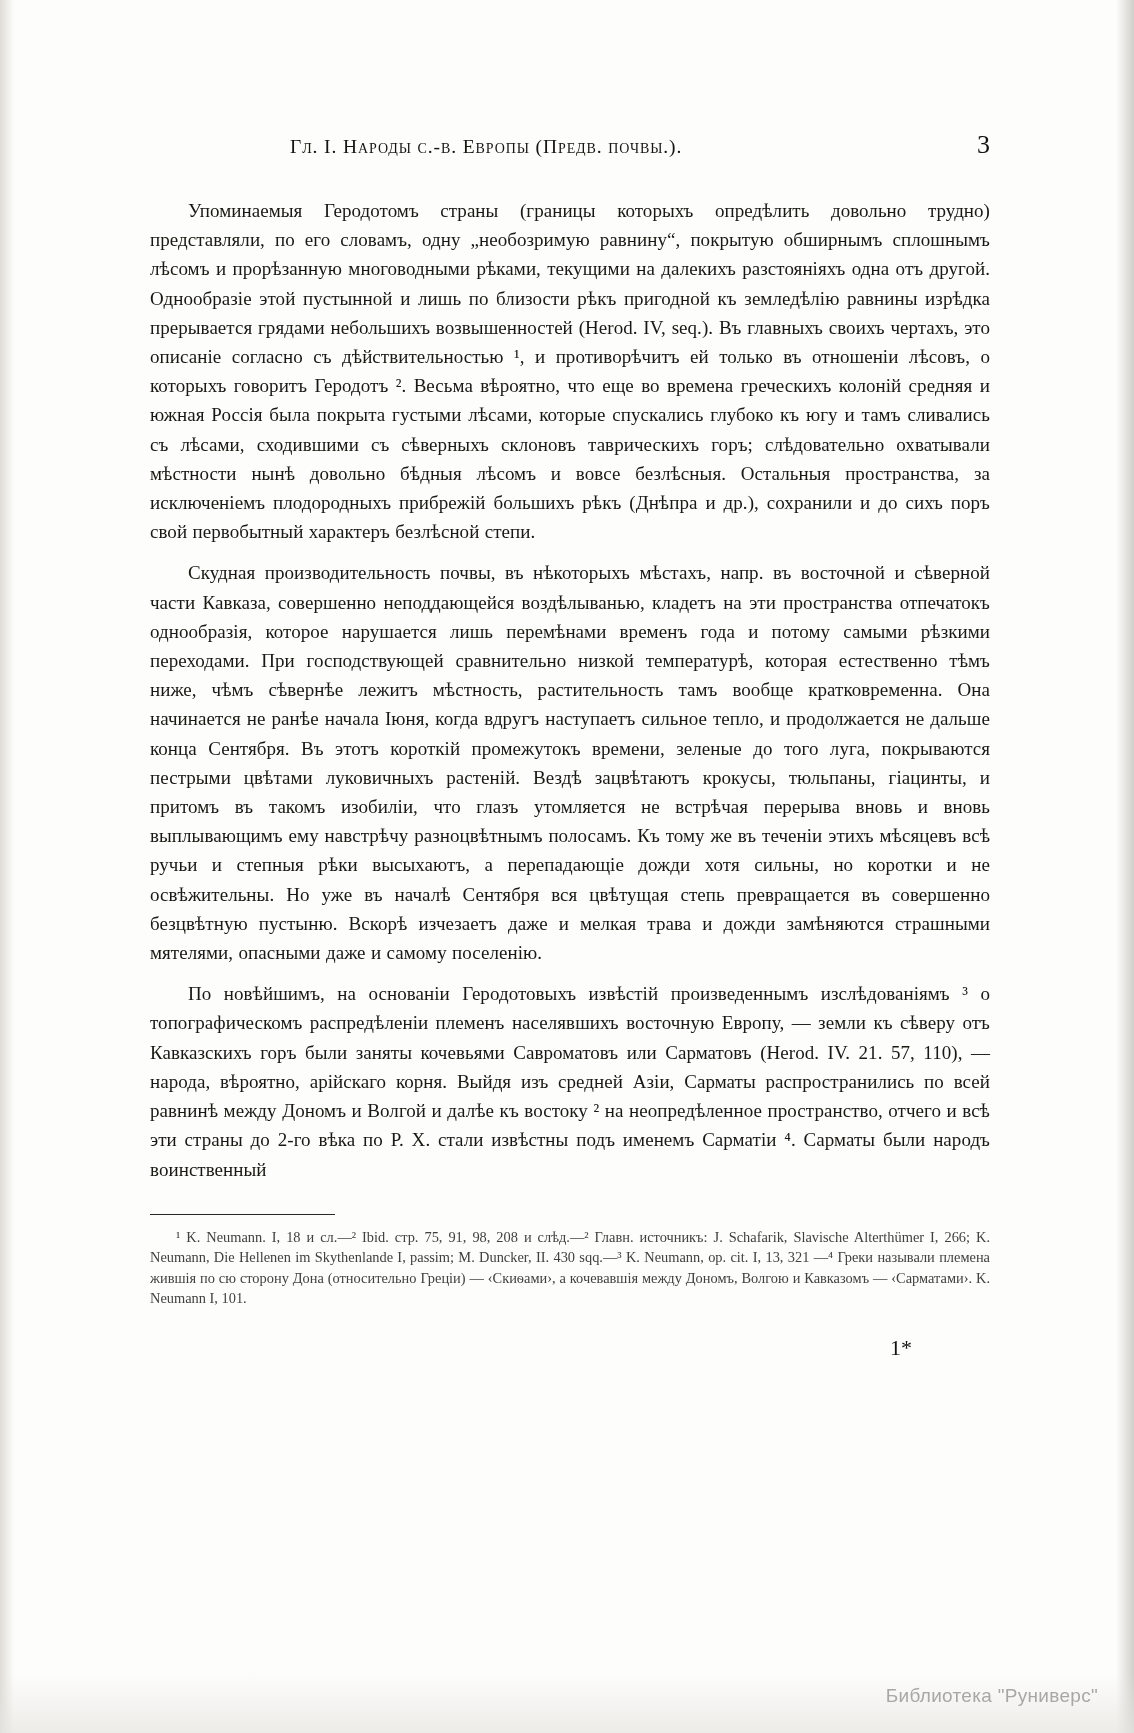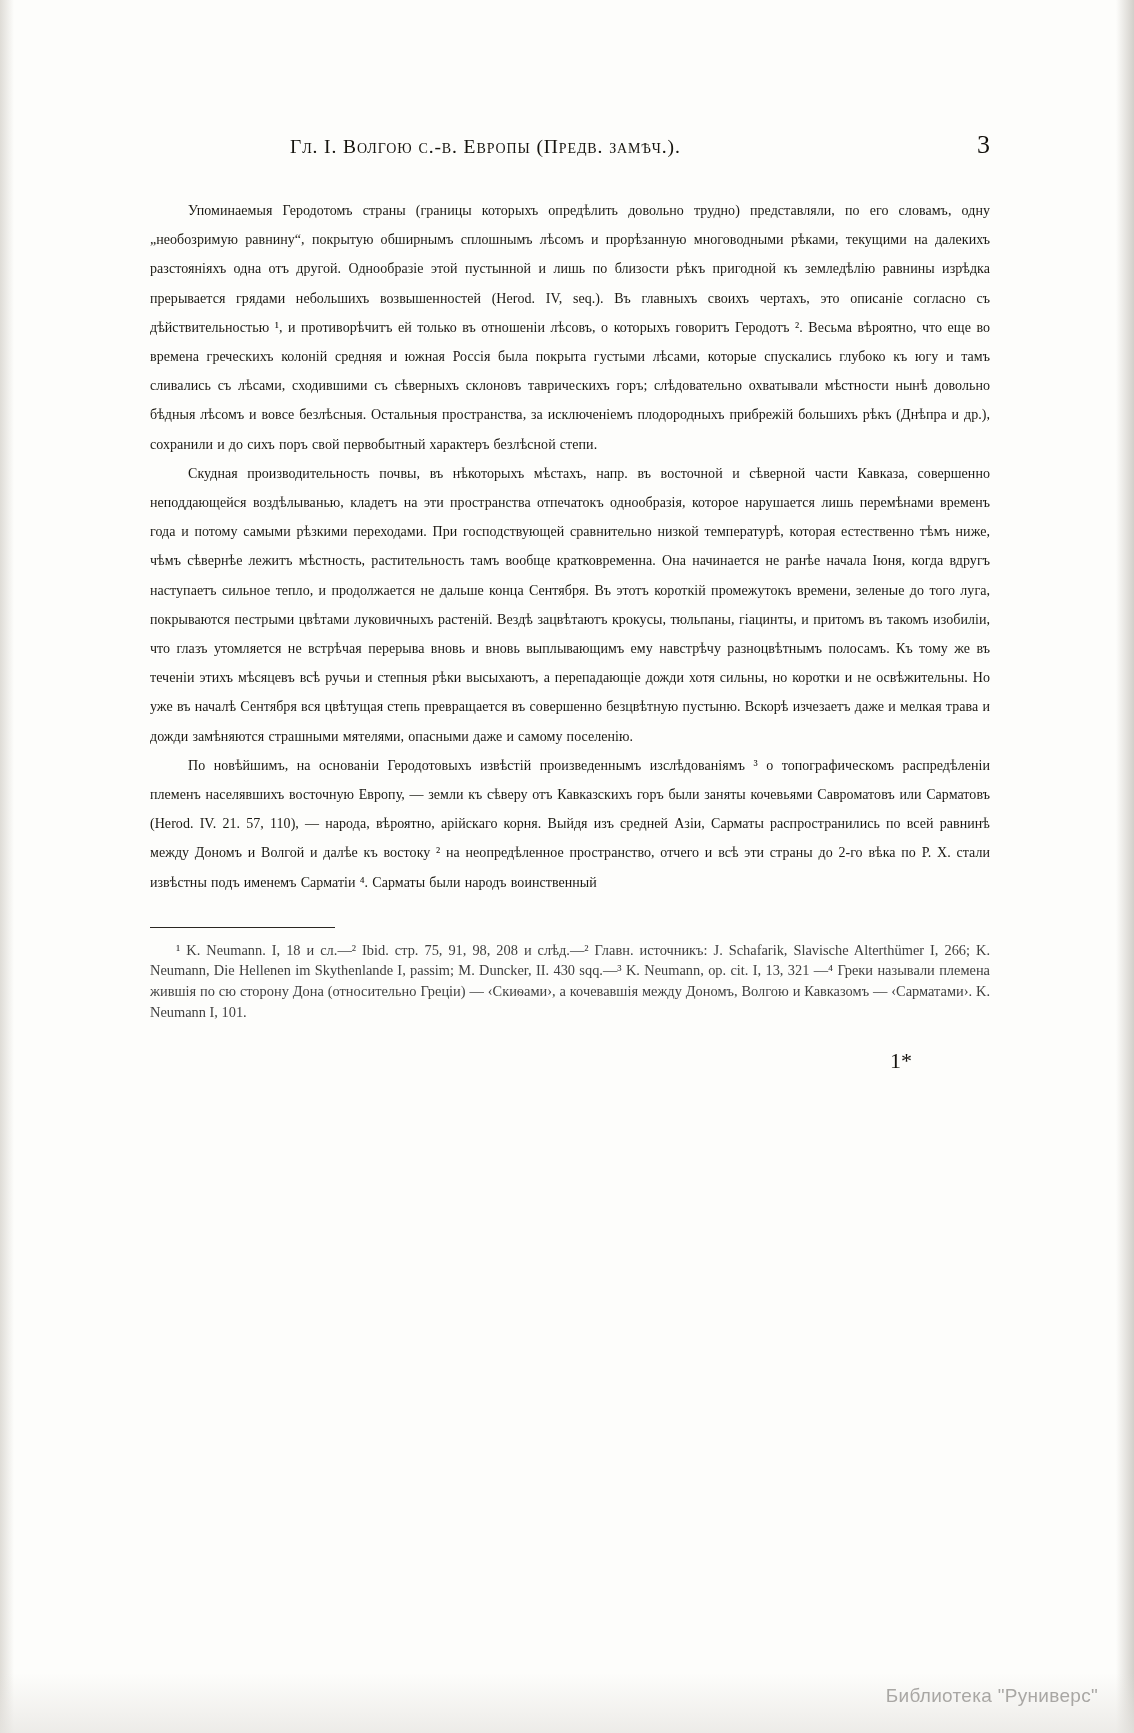--- a/index.html
+++ b/index.html
@@ -74,28 +74,28 @@
     top: 0;
     font-size: 26px;
     color: #15130e;
     font-weight: 400;
   }
 
   .body-text p {
     margin: 0;
     text-align: justify;
     text-indent: 38px;
-    font-size: 14px;
+    font-size: 19px;
     line-height: 29.2px;
     color: #1a1812;
     letter-spacing: .05px;
     word-spacing: .6px;
     -webkit-font-smoothing: none;
   }
-  .body-text p + p { margin-top: 0; }
+  .body-text p + p { margin-top: 12px; }
 
   
   .footnote-rule {
     margin-top: 30px;
     width: 185px;
     height: 0;
     border-top: 1.4px solid #2a2722;
   }
   .footnotes {
     margin-top: 12px;
@@ -131,21 +131,21 @@
 <body>
 
 <div class="page">
   <div class="scan-edge-left"></div>
   <div class="scan-edge-right"></div>
   <div class="scan-edge-bottom"></div>
 
   <div class="content">
 
     <div class="running-head">
-      <div class="rh-title">Гл.  I.  Волгою  с.-в.  Европы  (Предв.  замѣч.).</div>
+      <div class="rh-title">Гл.  I.  Народы  с.-в.  Европы  (Предв.  почвы.).</div>
       <div class="rh-page">3</div>
     </div>
 
     <div class="body-text">
       <p>Упоминаемыя Геродотомъ страны (границы которыхъ опредѣлить довольно трудно) представляли, по его словамъ, одну „необозримую равнину“, покрытую обширнымъ сплошнымъ лѣсомъ и прорѣзанную многоводными рѣками, текущими на далекихъ разстояніяхъ одна отъ другой. Однообразіе этой пустынной и лишь по близости рѣкъ пригодной къ земледѣлію равнины изрѣдка прерывается грядами небольшихъ возвышенностей (Herod. IV, seq.). Въ главныхъ своихъ чертахъ, это описаніе согласно съ дѣйствительностью ¹, и противорѣчитъ ей только въ отношеніи лѣсовъ, о которыхъ говоритъ Геродотъ ². Весьма вѣроятно, что еще во времена греческихъ колоній средняя и южная Россія была покрыта густыми лѣсами, которые спускались глубоко къ югу и тамъ сливались съ лѣсами, сходившими съ сѣверныхъ склоновъ таврическихъ горъ; слѣдовательно охватывали мѣстности нынѣ довольно бѣдныя лѣсомъ и вовсе безлѣсныя. Остальныя пространства, за исключеніемъ плодородныхъ прибрежій большихъ рѣкъ (Днѣпра и др.), сохранили и до сихъ поръ свой первобытный характеръ безлѣсной степи.</p>
       <p>Скудная производительность почвы, въ нѣкоторыхъ мѣстахъ, напр. въ восточной и сѣверной части Кавказа, совершенно неподдающейся воздѣлыванью, кладетъ на эти пространства отпечатокъ однообразія, которое нарушается лишь перемѣнами временъ года и потому самыми рѣзкими переходами. При господствующей сравнительно низкой температурѣ, которая естественно тѣмъ ниже, чѣмъ сѣвернѣе лежитъ мѣстность, растительность тамъ вообще кратковременна. Она начинается не ранѣе начала Іюня, когда вдругъ наступаетъ сильное тепло, и продолжается не дальше конца Сентября. Въ этотъ короткій промежутокъ времени, зеленые до того луга, покрываются пестрыми цвѣтами луковичныхъ растеній. Вездѣ зацвѣтаютъ крокусы, тюльпаны, гіацинты, и притомъ въ такомъ изобиліи, что глазъ утомляется не встрѣчая перерыва вновь и вновь выплывающимъ ему навстрѣчу разноцвѣтнымъ полосамъ. Къ тому же въ теченіи этихъ мѣсяцевъ всѣ ручьи и степныя рѣки высыхаютъ, а перепадающіе дожди хотя сильны, но коротки и не освѣжительны. Но уже въ началѣ Сентября вся цвѣтущая степь превращается въ совершенно безцвѣтную пустыню. Вскорѣ изчезаетъ даже и мелкая трава и дожди замѣняются страшными мятелями, опасными даже и самому поселенію.</p>
       <p>По новѣйшимъ, на основаніи Геродотовыхъ извѣстій произведеннымъ изслѣдованіямъ ³ о топографическомъ распредѣленіи племенъ населявшихъ восточную Европу, — земли къ сѣверу отъ Кавказскихъ горъ были заняты кочевьями Савроматовъ или Сарматовъ (Herod. IV. 21. 57, 110), — народа, вѣроятно, арійскаго корня. Выйдя изъ средней Азіи, Сарматы распространились по всей равнинѣ между Дономъ и Волгой и далѣе къ востоку ² на неопредѣленное пространство, отчего и всѣ эти страны до 2-го вѣка по Р. X. стали извѣстны подъ именемъ Сарматіи ⁴. Сарматы были народъ воинственный</p>
     </div>
 
     <div class="footnote-rule"></div>

